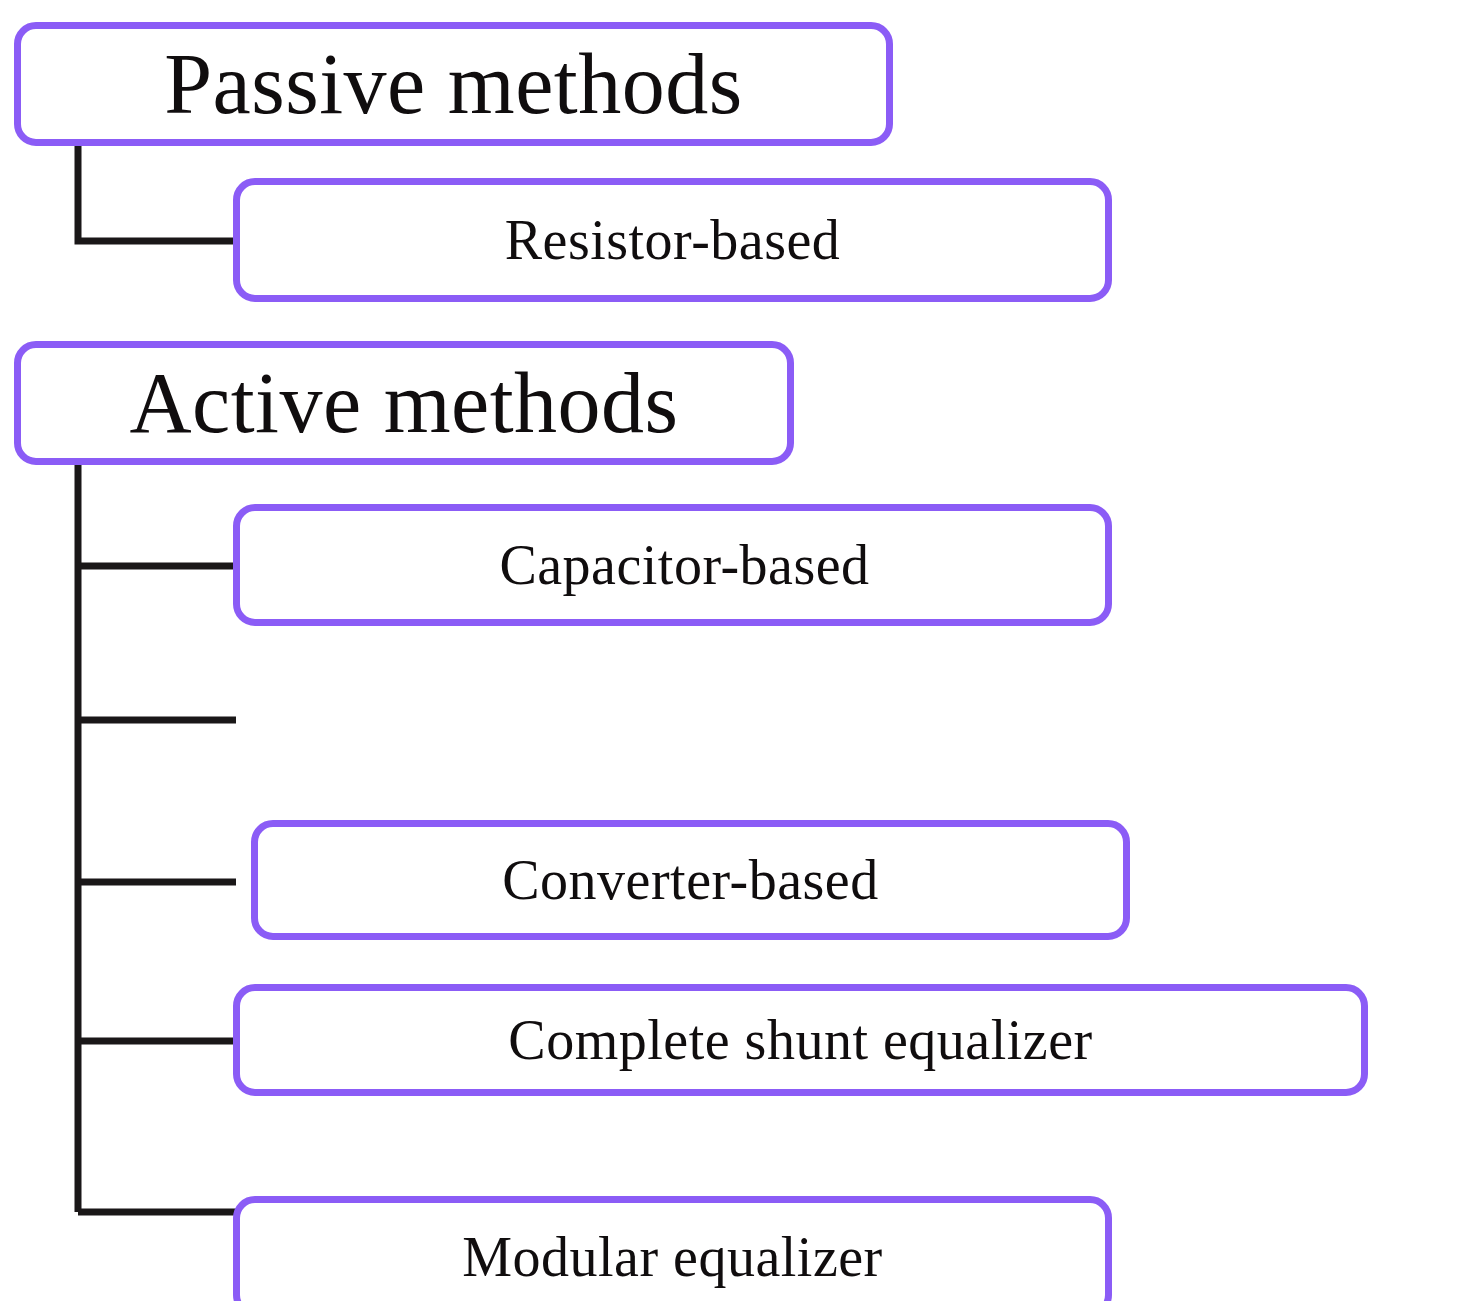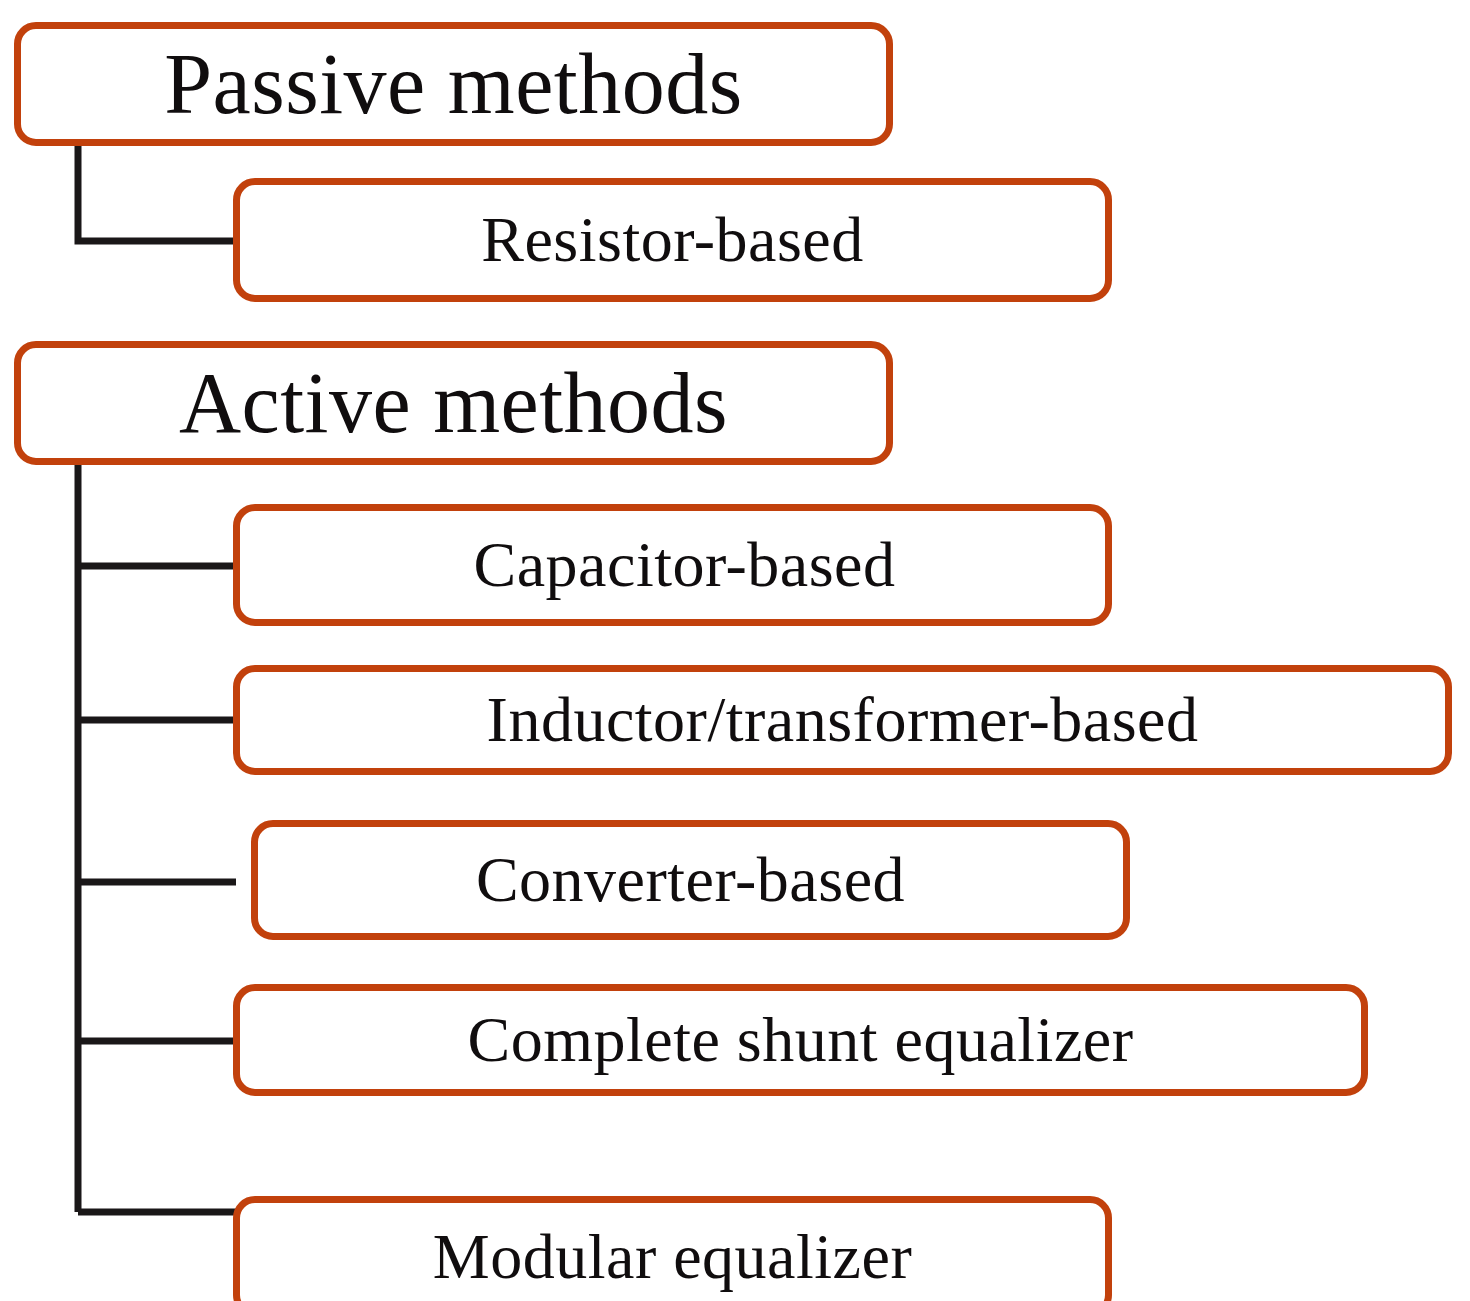--- a/index.html
+++ b/index.html
@@ -20,38 +20,38 @@
   #tree-svg {
     position: absolute;
     left: 0;
     top: 0;
     width: 1470px;
     height: 1301px;
   }
   .node-box {
     position: absolute;
     box-sizing: border-box;
-    border: 7px solid #c2410c;
+    border: 7px solid #8b5cf6;
     border-radius: 22px;
     background: #ffffff;
     display: flex;
     align-items: center;
     justify-content: center;
     overflow: hidden;
   }
   .node-label {
     color: #100d0e;
     font-family: "Liberation Serif", "DejaVu Serif", serif;
     font-weight: 400;
     white-space: nowrap;
     line-height: 1;
     letter-spacing: 0.5px;
   }
   .lvl1 .node-label { font-size: 86px; }
-  .lvl2 .node-label { font-size: 64px; }
+  .lvl2 .node-label { font-size: 56px; }
 </style>
 </head>
 <body>
 
 <div id="canvas">
 
   <svg id="tree-svg" viewBox="0 0 1470 1301">
     <g stroke="#1a1718" stroke-width="7" fill="none" stroke-linecap="butt">
 
       <path d="M78 145 L78 241 L236 241"></path>
@@ -67,31 +67,28 @@
   </svg>
 
   <div class="node-box lvl1" style="left:14px; top:22px; width:879px; height:124px;">
     <span class="node-label">Passive methods</span>
   </div>
 
   <div class="node-box lvl2" style="left:233px; top:178px; width:879px; height:124px;">
     <span class="node-label">Resistor-based</span>
   </div>
 
-  <div class="node-box lvl1" style="left:14px; top:341px; width:879px; height:124px;">
+  <div class="node-box lvl1" style="left:14px; top:341px; width:780px; height:124px;">
     <span class="node-label">Active methods</span>
   </div>
 
   <div class="node-box lvl2" style="left:233px; top:504px; width:879px; height:122px;padding-left:24px;">
     <span class="node-label">Capacitor-based</span>
   </div>
 
-  <div class="node-box lvl2" style="left:233px; top:665px; width:1219px; height:110px;">
-    <span class="node-label">Inductor/transformer-based</span>
-  </div>
 
   <div class="node-box lvl2" style="left:233px; top:820px; width:879px; height:120px;margin-left:18px;">
     <span class="node-label">Converter-based</span>
   </div>
 
   <div class="node-box lvl2" style="left:233px; top:984px; width:1135px; height:112px;">
     <span class="node-label">Complete shunt equalizer</span>
   </div>
 
   <div class="node-box lvl2" style="left:233px; top:1152px; width:879px; height:121px;margin-top:44px;">

